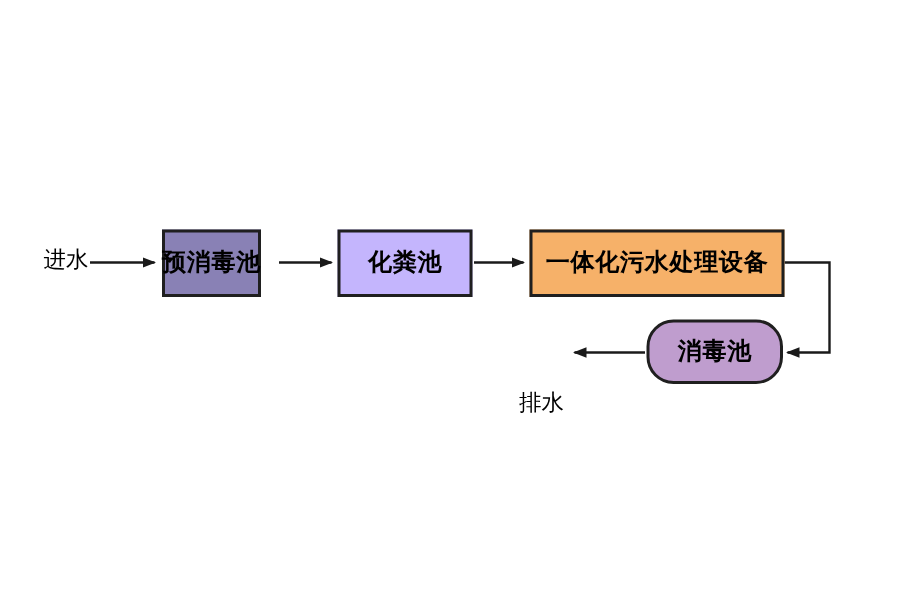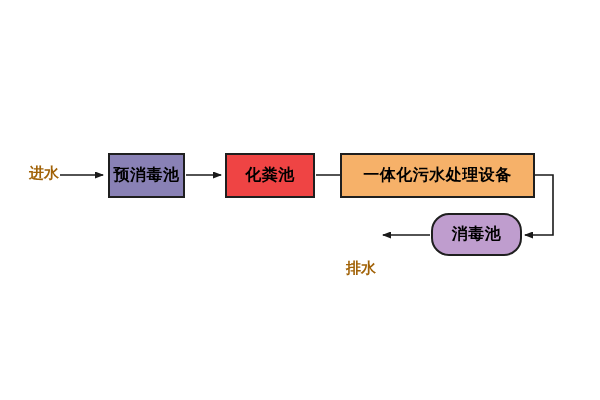--- a/index.html
+++ b/index.html
@@ -29,32 +29,32 @@
     border: 2px solid #1f1f1f;
     display: flex;
     align-items: center;
     justify-content: center;
     font-size: 16px;
     font-weight: bold;
     color: #000000;
     letter-spacing: 0.5px;
     white-space: nowrap;
   }
-  .node-1 { left: 108px; top: 153px; width: 77px;  height: 45px; }
+  .node-1 { left: 108px; top: 153px; width: 66px;  height: 45px; }
   .node-2 { left: 225px; top: 153px; width: 90px;  height: 45px; }
-  .node-3 { left: 340px; top: 153px; width: 195px; height: 45px; }
+  .node-3 { left: 353px; top: 153px; width: 170px; height: 45px; }
   .node-4 { left: 431px; top: 213px; width: 91px;  height: 43px; }
   .flow-label {
     position: absolute;
     display: flex;
     align-items: center;
     justify-content: center;
     font-size: 15px;
-    font-weight: bold;
-    color: #a16207;
+    font-weight: normal;
+    color: #000000;
     white-space: nowrap;
   }
   .label-inlet  { left: 26px;  top: 164px; width: 36px; height: 18px; }
   .label-outlet { left: 342px; top: 227px; width: 38px; height: 18px; margin-top: 32px; }
 </style>
 </head>
 <body>
 
 <div class="canvas">
 
@@ -68,21 +68,21 @@
     <path d="M186 175 L221 175" fill="none" stroke="#1a1a1a" stroke-width="1.6" marker-end="url(#ah)"></path>
     <path d="M316 175 L349 175" fill="none" stroke="#1a1a1a" stroke-width="1.6" marker-end="url(#ah)"></path>
     <path d="M523 175 L553 175 L553 235 L525 235" fill="none" stroke="#1a1a1a" stroke-width="1.6" marker-end="url(#ah)"></path>
     <path d="M430 235 L383 235" fill="none" stroke="#1a1a1a" stroke-width="1.6" marker-end="url(#ah)"></path>
   </svg>
 
   <div class="flow-label label-inlet">进水</div>
 
   <div class="node node-1" style="background-color: rgb(137, 129, 181);">预消毒池</div>
 
-  <div class="node node-2" style="background-color: #ef4444;">化粪池</div>
+  <div class="node node-2" style="background-color: #c4b5fd;">化粪池</div>
 
   <div class="node node-3" style="background-color: rgb(246, 177, 105);">一体化污水处理设备</div>
 
   <div class="node node-4" style="background-color: rgb(191, 157, 206); border-radius: 18px;">消毒池</div>
 
   <div class="flow-label label-outlet">排水</div>
 
 </div>
 
 </body></html>

